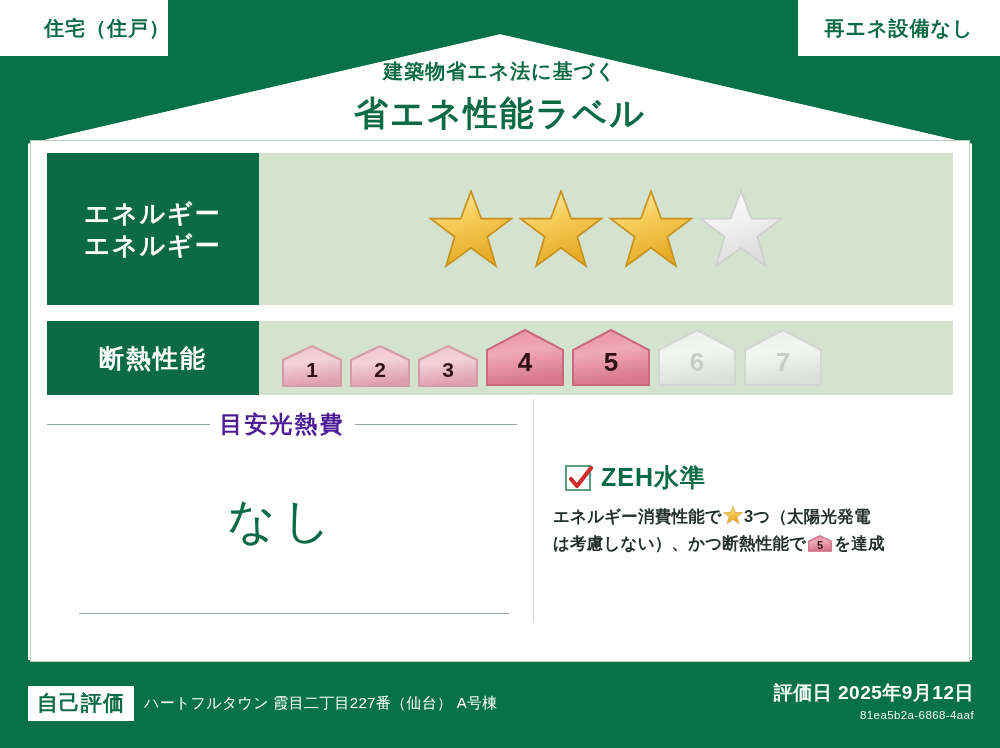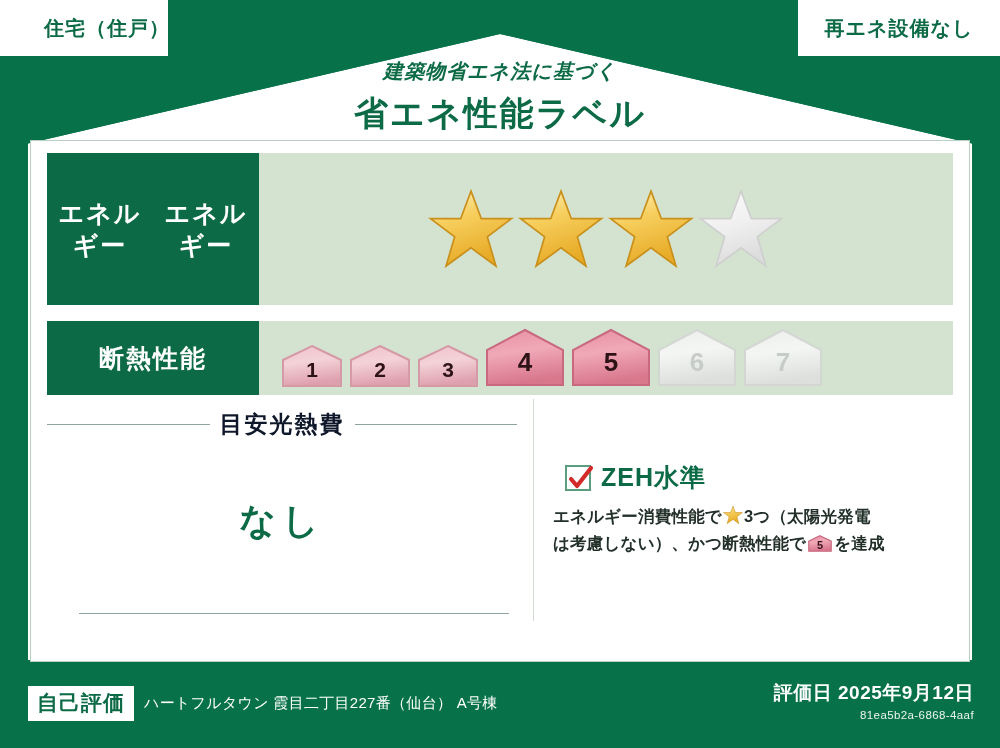--- a/index.html
+++ b/index.html
@@ -60,37 +60,37 @@
     white-space: nowrap;
   }
   #tag-building-type { left: 0; top: 0; width: 168px; height: 56px; padding-left: 46px; }
   #tag-renewable     { right: 0; top: 0; width: 202px; height: 56px; margin-left: 40px; }
 
   
   #title-block {
     position: absolute; left: 0; top: 58px; width: 1000px;
     text-align: center; color: #0c6b46;
   }
-  #title-sub { font-size: 20px; font-weight: bold; letter-spacing: 1px; font-style: italic; }
+  #title-sub { font-size: 20px; font-weight: bold; letter-spacing: 1px; }
   #title-main { font-size: 34px; font-weight: bold; letter-spacing: 2px; margin-top: 6px; }
 
   
   #card {
     position: absolute; left: 30px; top: 140px;
     width: 940px; height: 522px;
     background: #ffffff;
     border: 1px solid #b9cfc2;
   }
 
   
   .rating-row { position: absolute; left: 16px; display: flex; }
   .row-label {
     background: #0c6b46; color: #ffffff;
     font-weight: bold; font-size: 25px; line-height: 1.28;
-    display: flex; flex-direction: row;
+    display: flex; flex-direction: column;
     align-items: center; justify-content: center;
     text-align: center; letter-spacing: 2px;
   }
   .row-value {
     background: #d4e3d0;
     display: flex; align-items: center;
   }
 
   #row-energy { top: 12px; }
   #row-energy .row-label { width: 212px; height: 152px; }
@@ -118,29 +118,29 @@
     text-align: center;
   }
 
   
   #utility-heading {
     position: absolute; left: 16px; top: 268px; width: 470px;
     display: flex; align-items: center; gap: 10px;
   }
   #utility-heading .rule { flex: 1; height: 1px; background: #8fa79b; }
   #utility-heading .txt {
-    color: #0f172a; font-weight: bold; font-size: 23px; letter-spacing: 2px;
+    color: #4c1d95; font-weight: bold; font-size: 23px; letter-spacing: 2px;
     white-space: nowrap;
   }
 
   
   #utility-value {
     position: absolute; left: 16px; top: 300px; width: 470px; height: 160px;
     display: flex; align-items: center; justify-content: center;
-    color: #0c6b46; font-weight: bold; font-size: 36px; letter-spacing: 6px;
+    color: #0c6b46; font-weight: normal; font-size: 48px; letter-spacing: 6px;
   }
   #utility-bottom-rule {
     position: absolute; left: 48px; top: 472px; width: 430px; height: 1px;
     background: #8fa79b;
   }
 
   
   #center-divider {
     position: absolute; left: 502px; top: 258px; width: 1px; height: 222px;
     background: #cfdccf;

